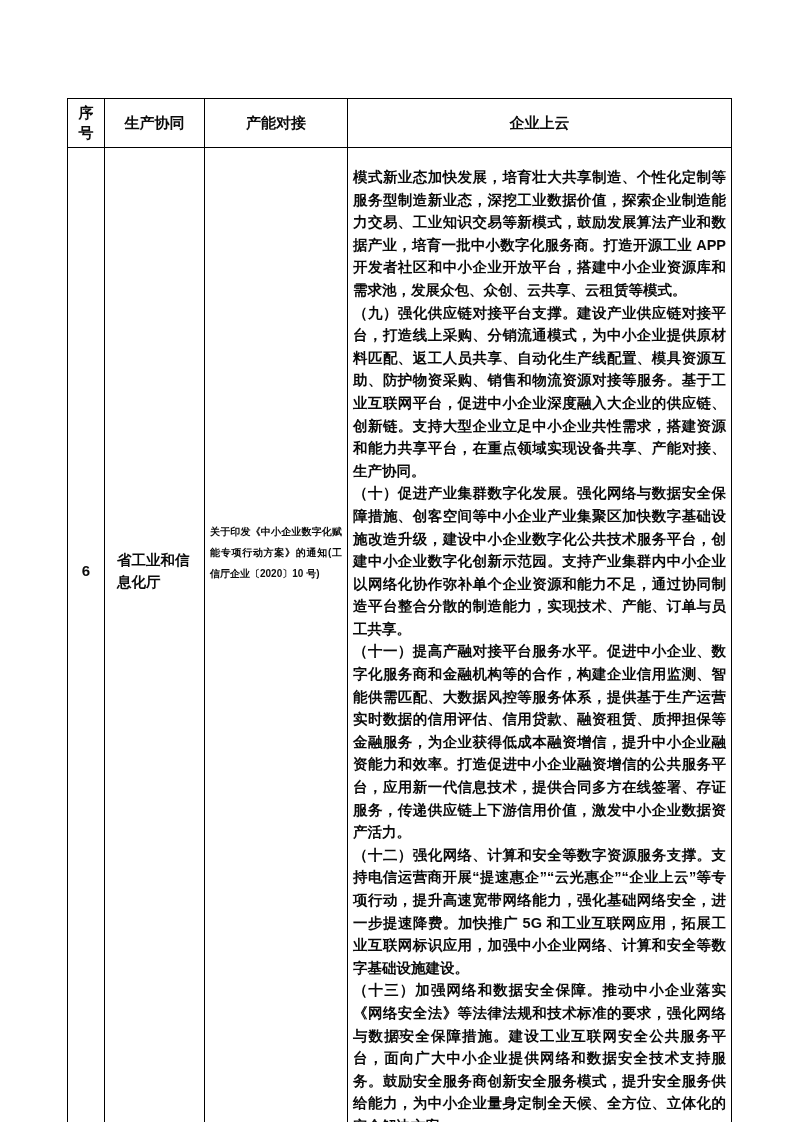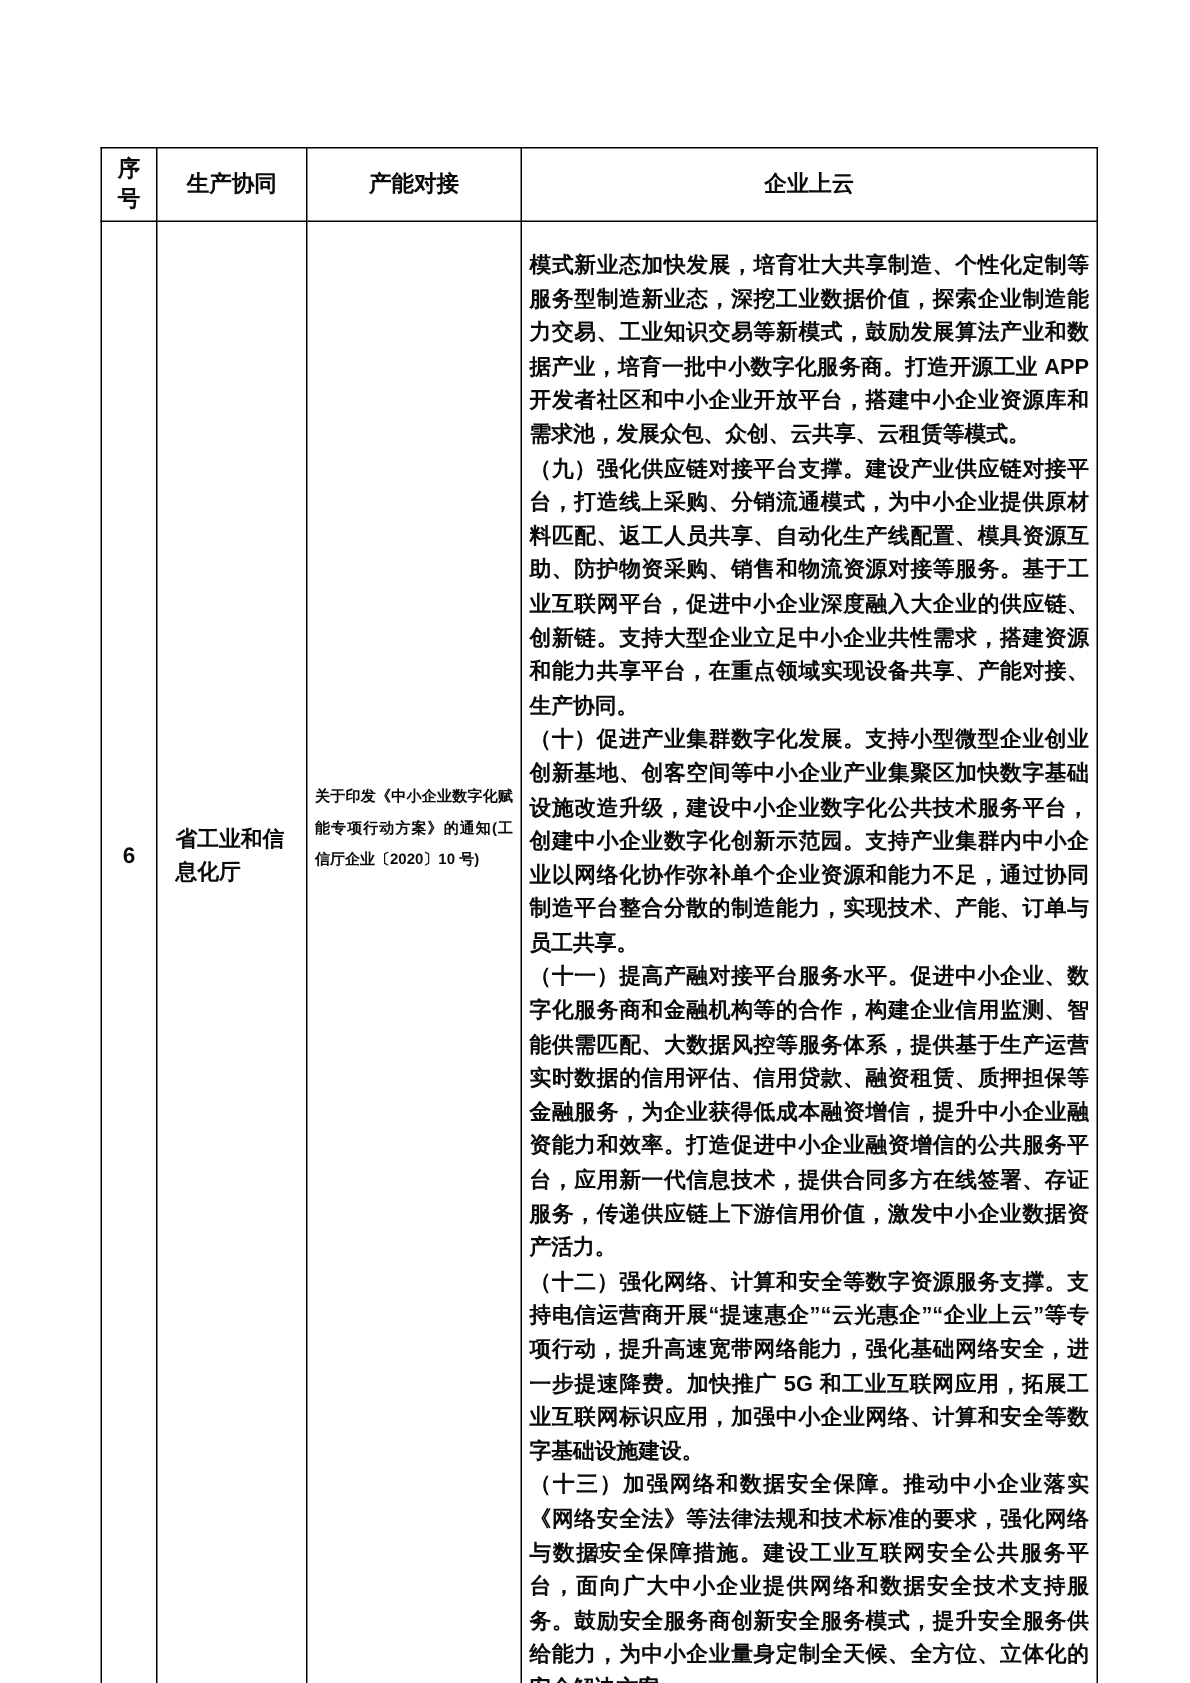--- a/index.html
+++ b/index.html
@@ -140,21 +140,21 @@
         <td class="cell-agency">
           <div class="nudge">省工业和信息化厅</div>
         </td>
         <td class="cell-title">
           <div class="nudge">关于印发《中小企业数字化赋能专项行动方案》的通知(工信厅企业〔2020〕10 号)</div>
         </td>
         <td class="cell-content">
           <div class="content-text">
               <p>模式新业态加快发展，培育壮大共享制造、个性化定制等服务型制造新业态，深挖工业数据价值，探索企业制造能力交易、工业知识交易等新模式，鼓励发展算法产业和数据产业，培育一批中小数字化服务商。打造开源工业 APP 开发者社区和中小企业开放平台，搭建中小企业资源库和需求池，发展众包、众创、云共享、云租赁等模式。</p>
               <p>（九）强化供应链对接平台支撑。建设产业供应链对接平台，打造线上采购、分销流通模式，为中小企业提供原材料匹配、返工人员共享、自动化生产线配置、模具资源互助、防护物资采购、销售和物流资源对接等服务。基于工业互联网平台，促进中小企业深度融入大企业的供应链、创新链。支持大型企业立足中小企业共性需求，搭建资源和能力共享平台，在重点领域实现设备共享、产能对接、生产协同。</p>
-              <p>（十）促进产业集群数字化发展。支持小型微型企业创业创新基地、创客空间等中小企业产业集聚区加快数字基础设施改造升级，建设中小企业数字化公共技术服务平台，创建中小企业数字化创新示范园。支持产业集群内中小企业以网络化协作弥补单个企业资源和能力不足，通过协同制造平台整合分散的制造能力，实现技术、产能、订单与员工共享。</p>
+              <p>（十）促进产业集群数字化发展。强化网络与数据安全保障措施、创客空间等中小企业产业集聚区加快数字基础设施改造升级，建设中小企业数字化公共技术服务平台，创建中小企业数字化创新示范园。支持产业集群内中小企业以网络化协作弥补单个企业资源和能力不足，通过协同制造平台整合分散的制造能力，实现技术、产能、订单与员工共享。</p>
               <p>（十一）提高产融对接平台服务水平。促进中小企业、数字化服务商和金融机构等的合作，构建企业信用监测、智能供需匹配、大数据风控等服务体系，提供基于生产运营实时数据的信用评估、信用贷款、融资租赁、质押担保等金融服务，为企业获得低成本融资增信，提升中小企业融资能力和效率。打造促进中小企业融资增信的公共服务平台，应用新一代信息技术，提供合同多方在线签署、存证服务，传递供应链上下游信用价值，激发中小企业数据资产活力。</p>
               <p>（十二）强化网络、计算和安全等数字资源服务支撑。支持电信运营商开展“提速惠企”“云光惠企”“企业上云”等专项行动，提升高速宽带网络能力，强化基础网络安全，进一步提速降费。加快推广 5G 和工业互联网应用，拓展工业互联网标识应用，加强中小企业网络、计算和安全等数字基础设施建设。</p>
               <p>（十三）加强网络和数据安全保障。推动中小企业落实《网络安全法》等法律法规和技术标准的要求，强化网络与数据安全保障措施。建设工业互联网安全公共服务平台，面向广大中小企业提供网络和数据安全技术支持服务。鼓励安全服务商创新安全服务模式，提升安全服务供给能力，为中小企业量身定制全天候、全方位、立体化的安全解决方案。</p>
             </div>
         </td>
       </tr>
     </tbody>
   </table>
 
   <div class="page-number">20</div>

